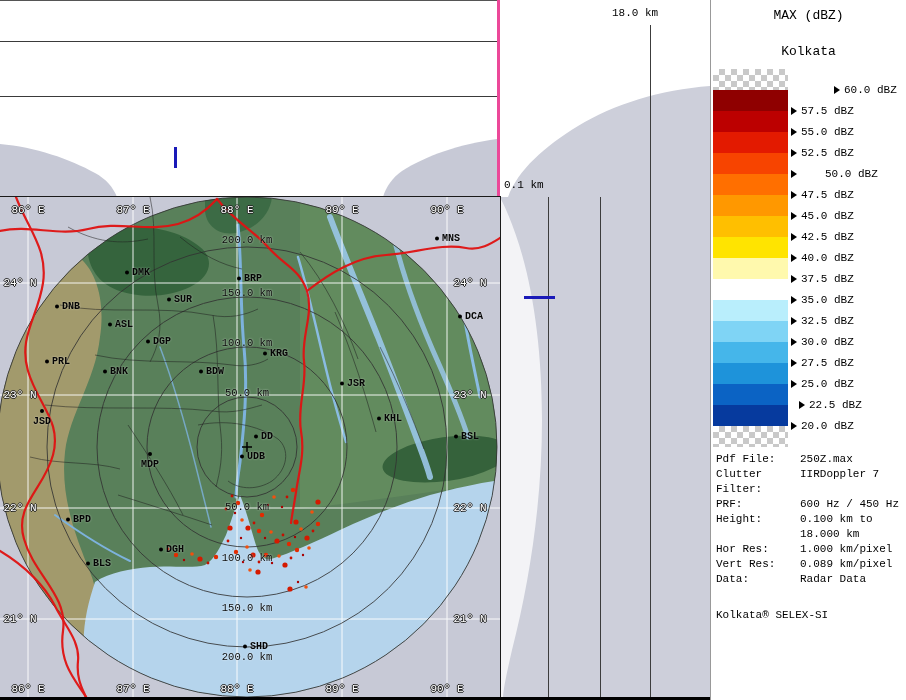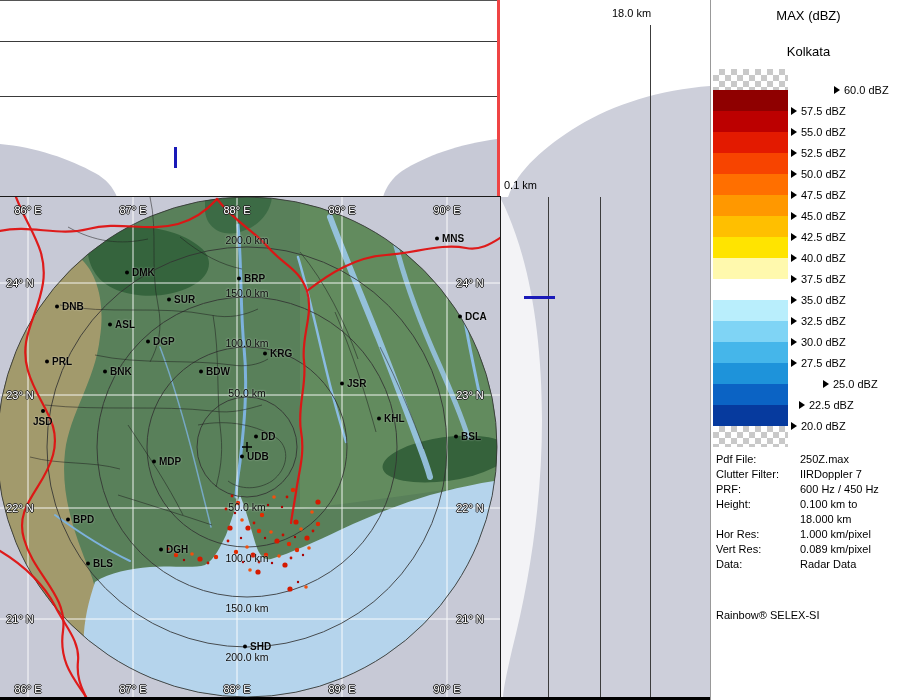--- a/index.html
+++ b/index.html
@@ -1,17 +1,17 @@
 <!DOCTYPE html>
 <html><head>
 <meta charset="utf-8">
 <style>
   html,body{margin:0;padding:0;background:#fff;}
-  #app{position:relative;width:906px;height:700px;overflow:hidden;background:#ef4444;
-       font-family:Liberation Sans, sans-serif;color:#000;}
+  #app{position:relative;width:906px;height:700px;overflow:hidden;background:#ec4899;
+       font-family:Liberation Mono, monospace;color:#000;}
 
   
   .top-panel{position:absolute;left:0;top:0;width:497px;height:197px;background:#fff;
              border-top:1px solid #555;box-sizing:border-box;}
   .fill-abs{position:absolute;left:0;top:0;}
   .hline{position:absolute;left:0;width:497px;height:1px;background:#3a3a3a;}
   .tick-blue-v{position:absolute;left:174px;top:146px;width:3px;height:21px;background:#1a1ab8;}
 
   
   .side-panel{position:absolute;left:500px;top:0;width:210px;height:700px;background:#cdcfda;}
@@ -303,21 +303,21 @@
           <span>BSL</span>
         </div>
         <div class="city" style="left: 254px; top: 239px;">
           <span class="dot"></span>
           <span>DD</span>
         </div>
         <div class="city" style="left: 240px; top: 259px;">
           <span class="dot"></span>
           <span>UDB</span>
         </div>
-        <div class="city" style="left: 152px; top: 264px;">
+        <div class="city" style="left: 141px; top: 264px; flex-direction: column;">
           <span class="dot"></span>
           <span>MDP</span>
         </div>
         <div class="city" style="left: 66px; top: 322px;">
           <span class="dot"></span>
           <span>BPD</span>
         </div>
         <div class="city" style="left: 159px; top: 352px;">
           <span class="dot"></span>
           <span>DGH</span>
@@ -368,21 +368,21 @@
           <span>57.5 dBZ</span>
         </div>
         <div class="legend-row" style="top: 124px;">
           <span class="tri"></span>
           <span>55.0 dBZ</span>
         </div>
         <div class="legend-row" style="top: 145px;">
           <span class="tri"></span>
           <span>52.5 dBZ</span>
         </div>
-        <div class="legend-row" style="top: 166px;">
+        <div class="legend-row" style="top: 166px; gap: 24px;">
           <span class="tri"></span>
           <span>50.0 dBZ</span>
         </div>
         <div class="legend-row" style="top: 187px;">
           <span class="tri"></span>
           <span>47.5 dBZ</span>
         </div>
         <div class="legend-row" style="top: 208px;">
           <span class="tri"></span>
           <span>45.0 dBZ</span>
@@ -408,21 +408,21 @@
           <span>32.5 dBZ</span>
         </div>
         <div class="legend-row" style="top: 334px;">
           <span class="tri"></span>
           <span>30.0 dBZ</span>
         </div>
         <div class="legend-row" style="top: 355px;">
           <span class="tri"></span>
           <span>27.5 dBZ</span>
         </div>
-        <div class="legend-row" style="top: 376px; margin-left: 32px;">
+        <div class="legend-row" style="top: 376px;">
           <span class="tri"></span>
           <span>25.0 dBZ</span>
         </div>
         <div class="legend-row" style="top: 397px; padding-left: 8px;">
           <span class="tri"></span>
           <span>22.5 dBZ</span>
         </div>
         <div class="legend-row" style="top: 418px;">
           <span class="tri"></span>
           <span>20.0 dBZ</span>
@@ -452,16 +452,16 @@
         </div>
         <div class="info-row">
           <span class="il">Vert Res:</span>
           <span class="iv">0.089 km/pixel</span>
         </div>
         <div class="info-row">
           <span class="il">Data:</span>
           <span class="iv">Radar Data</span>
         </div>
       </div>
-    <div class="legend-footer">Rainbow® SELEX-SI</div>
+    <div class="legend-footer">Kolkata® SELEX-SI</div>
   </div>
 
 </div>
 
 </body></html>

